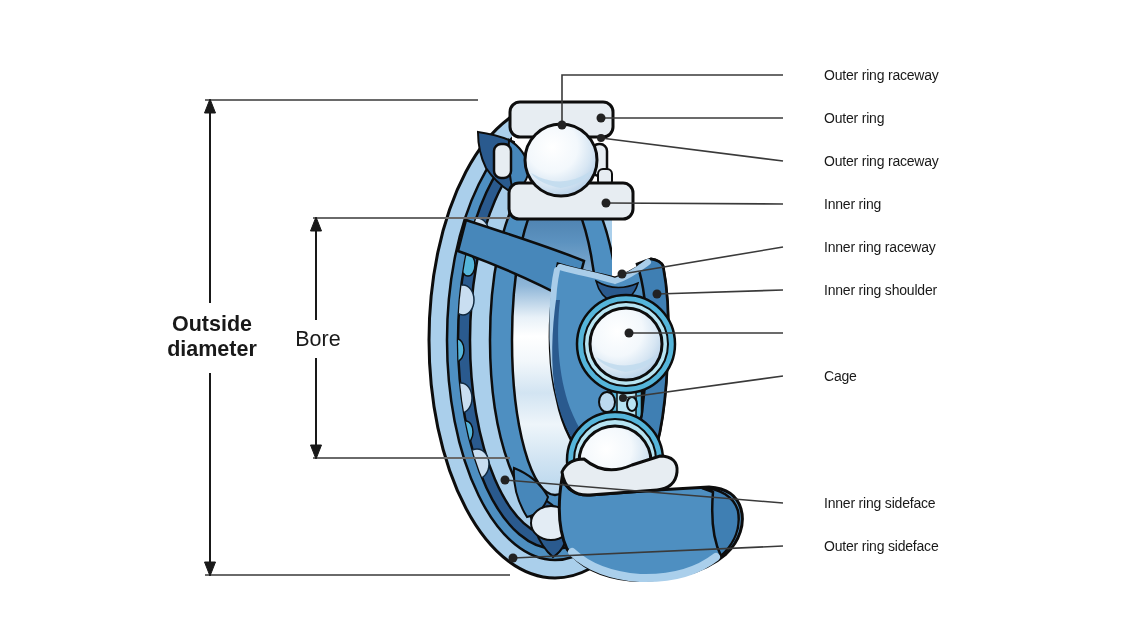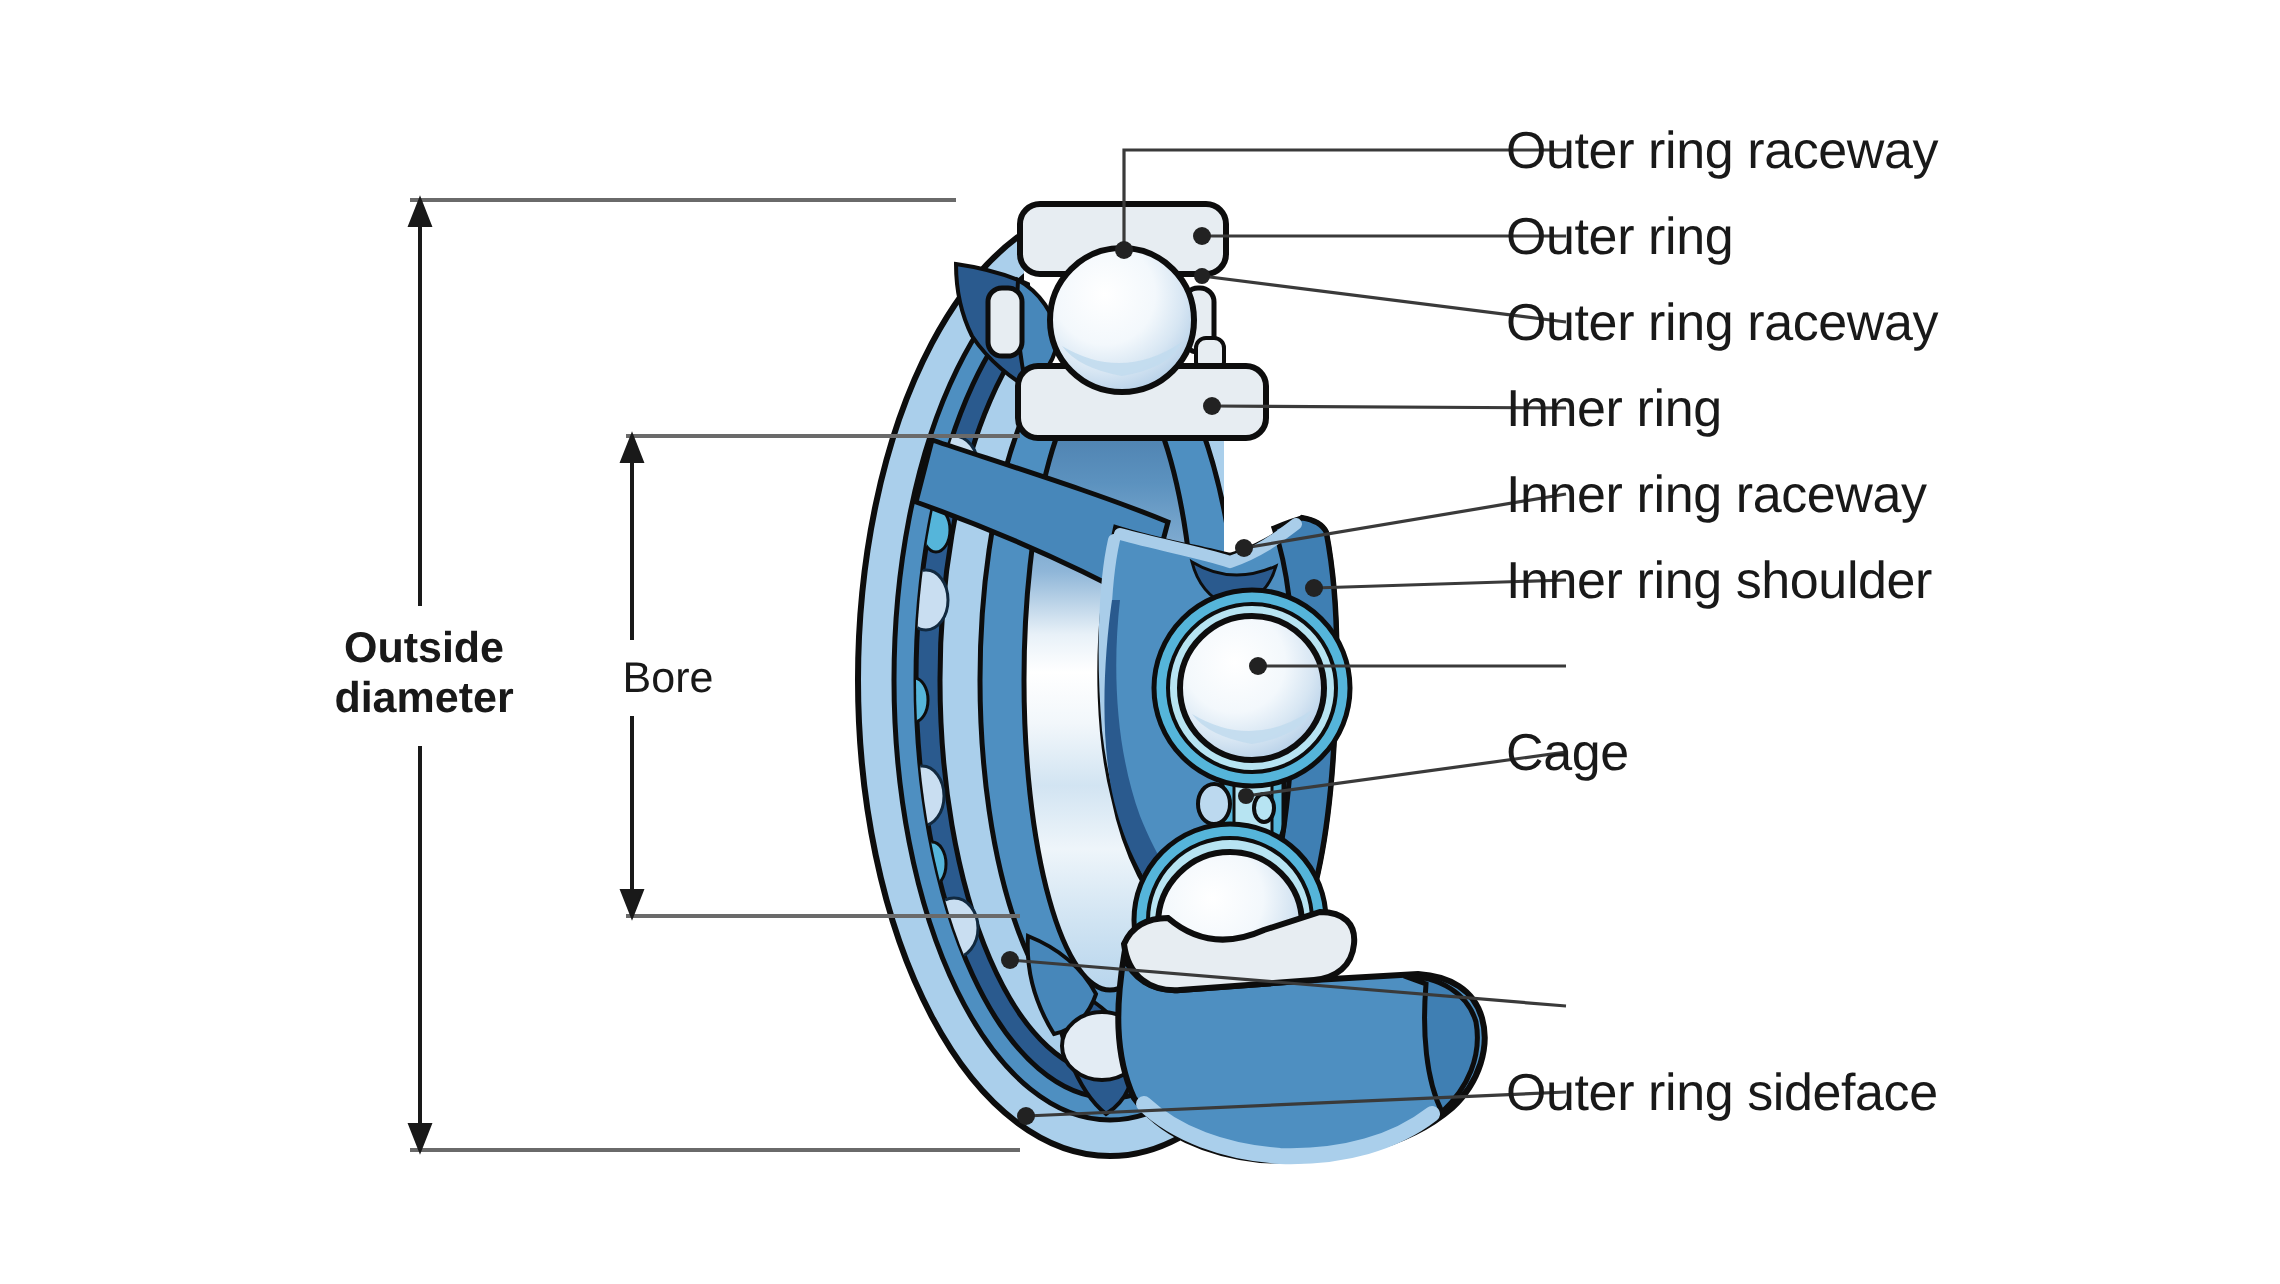--- a/index.html
+++ b/index.html
@@ -5,25 +5,25 @@
   :root{
     --background:#ffffff; --text:#191919; --leader:#3a3a3a; --extension-line:#6a6a6a;
     --outline:#0d0d0d; --light-blue:#aacfeb; --mid-blue:#4e8fc1; --steel-blue:#3f7fb3;
     --accent-blue:#4787ba; --dark-navy:#2a5a8e; --cage-light:#b7e4f2; --cage-mid:#55b5da;
     --cut-face:#e7edf2;
   }
   html,body{margin:0;padding:0;background:#fff;}
   .stage{position:relative;width:1140px;height:642px;background:var(--background);
          font-family:"Liberation Sans",sans-serif;overflow:hidden;}
   .stage svg{position:absolute;left:0;top:0;}
-  .plabel{position:absolute;left:753px;transform:translateY(-50%);font-size:26px;
+  .plabel{position:absolute;left:824px;transform:translateY(-50%);font-size:14px;
           color:var(--text);letter-spacing:-0.2px;white-space:nowrap;line-height:24px;}
   .dimlabel{position:absolute;font-size:21.5px;color:var(--text);text-align:center;line-height:25px;}
   #dim-od{left:148px;top:312px;width:128px;font-weight:bold;}
-  #dim-bore{left:302px;top:327px;width:64px;}
+  #dim-bore{left:286px;top:327px;width:64px;}
 </style>
 </head>
 <body>
 
 <div class="stage">
 
 <svg width="1140" height="642" viewBox="0 0 1140 642">
   <defs>
     <linearGradient id="boreGrad" x1="0" y1="185" x2="0" y2="500" gradientUnits="userSpaceOnUse">
       <stop offset="0" stop-color="#3e6f9f"></stop>
@@ -178,17 +178,18 @@
   </g>
 </svg>
 
   <div class="plabel" style="top:75px">Outer ring raceway</div>
   <div class="plabel" style="top:118px">Outer ring</div>
   <div class="plabel" style="top:161px">Outer ring raceway</div>
   <div class="plabel" style="top:204px">Inner ring</div>
   <div class="plabel" style="top:247px">Inner ring raceway</div>
   <div class="plabel" style="top:290px">Inner ring shoulder</div>
   <div class="plabel" style="top:376px">Cage</div>
+  <div class="plabel" style="top:503px">Inner ring sideface</div>
   <div class="plabel" style="top:546px">Outer ring sideface</div>
 
   <div class="dimlabel" id="dim-od">Outside diameter</div>
   <div class="dimlabel" id="dim-bore">Bore</div>
 </div>
 
 </body></html>

